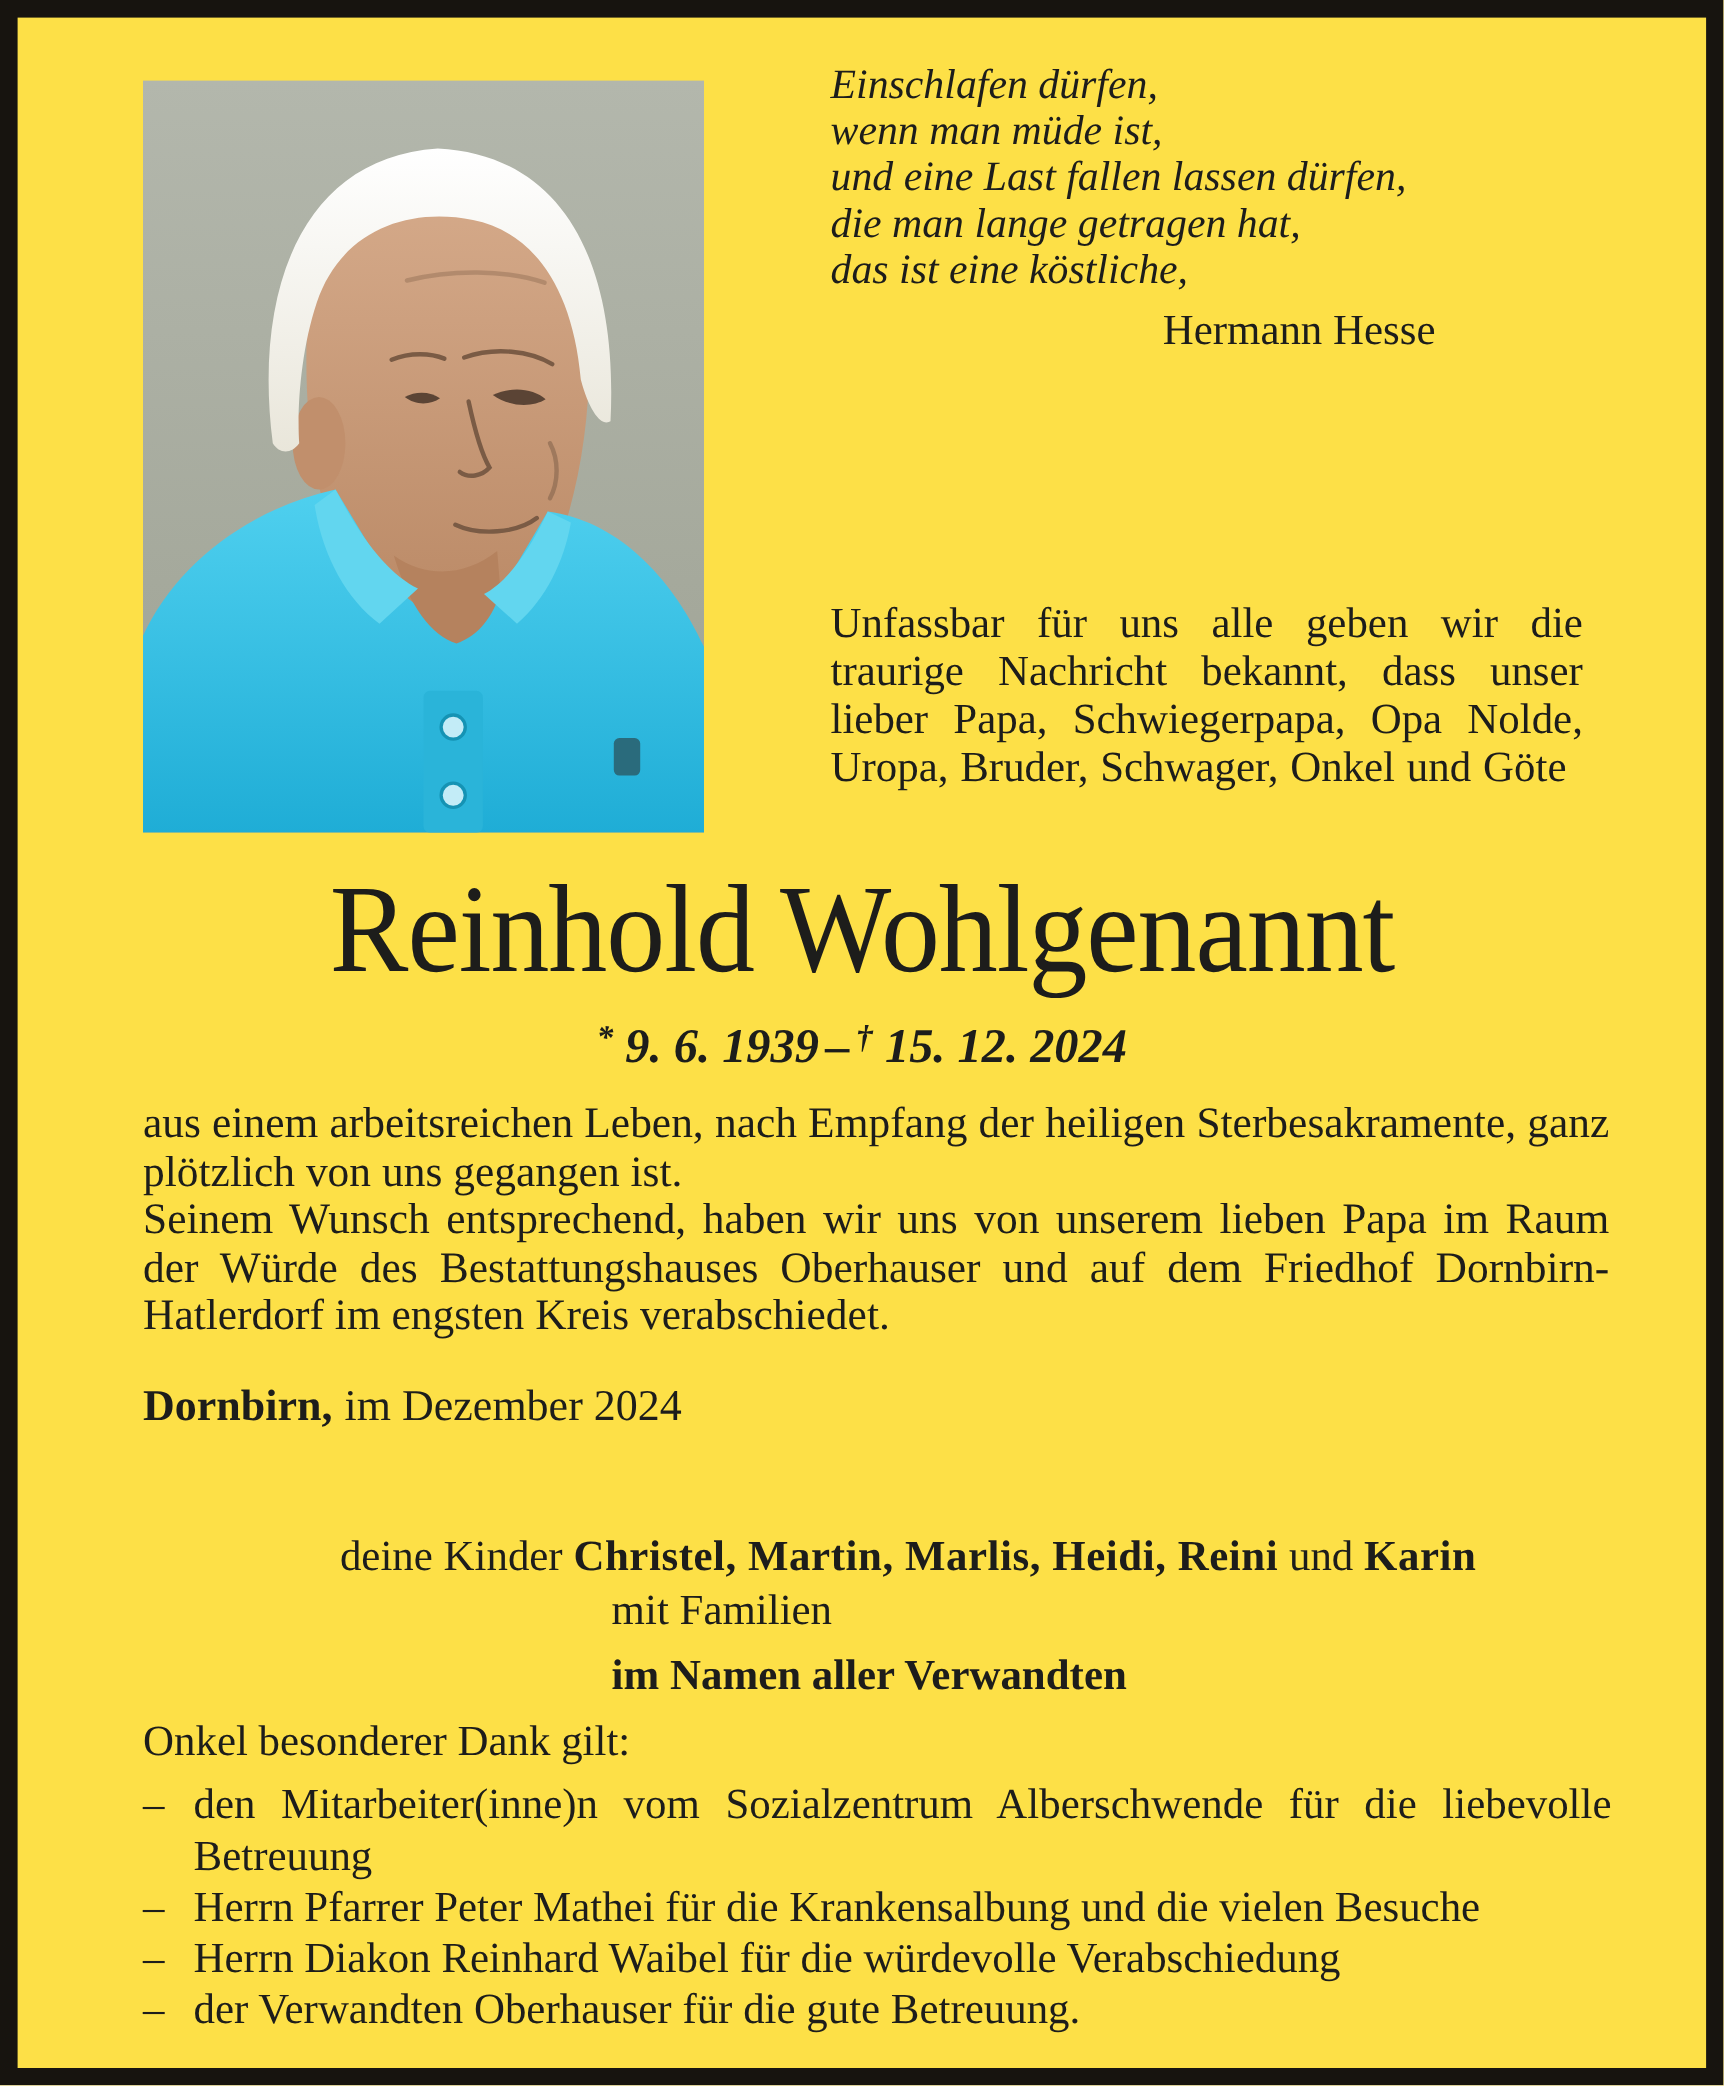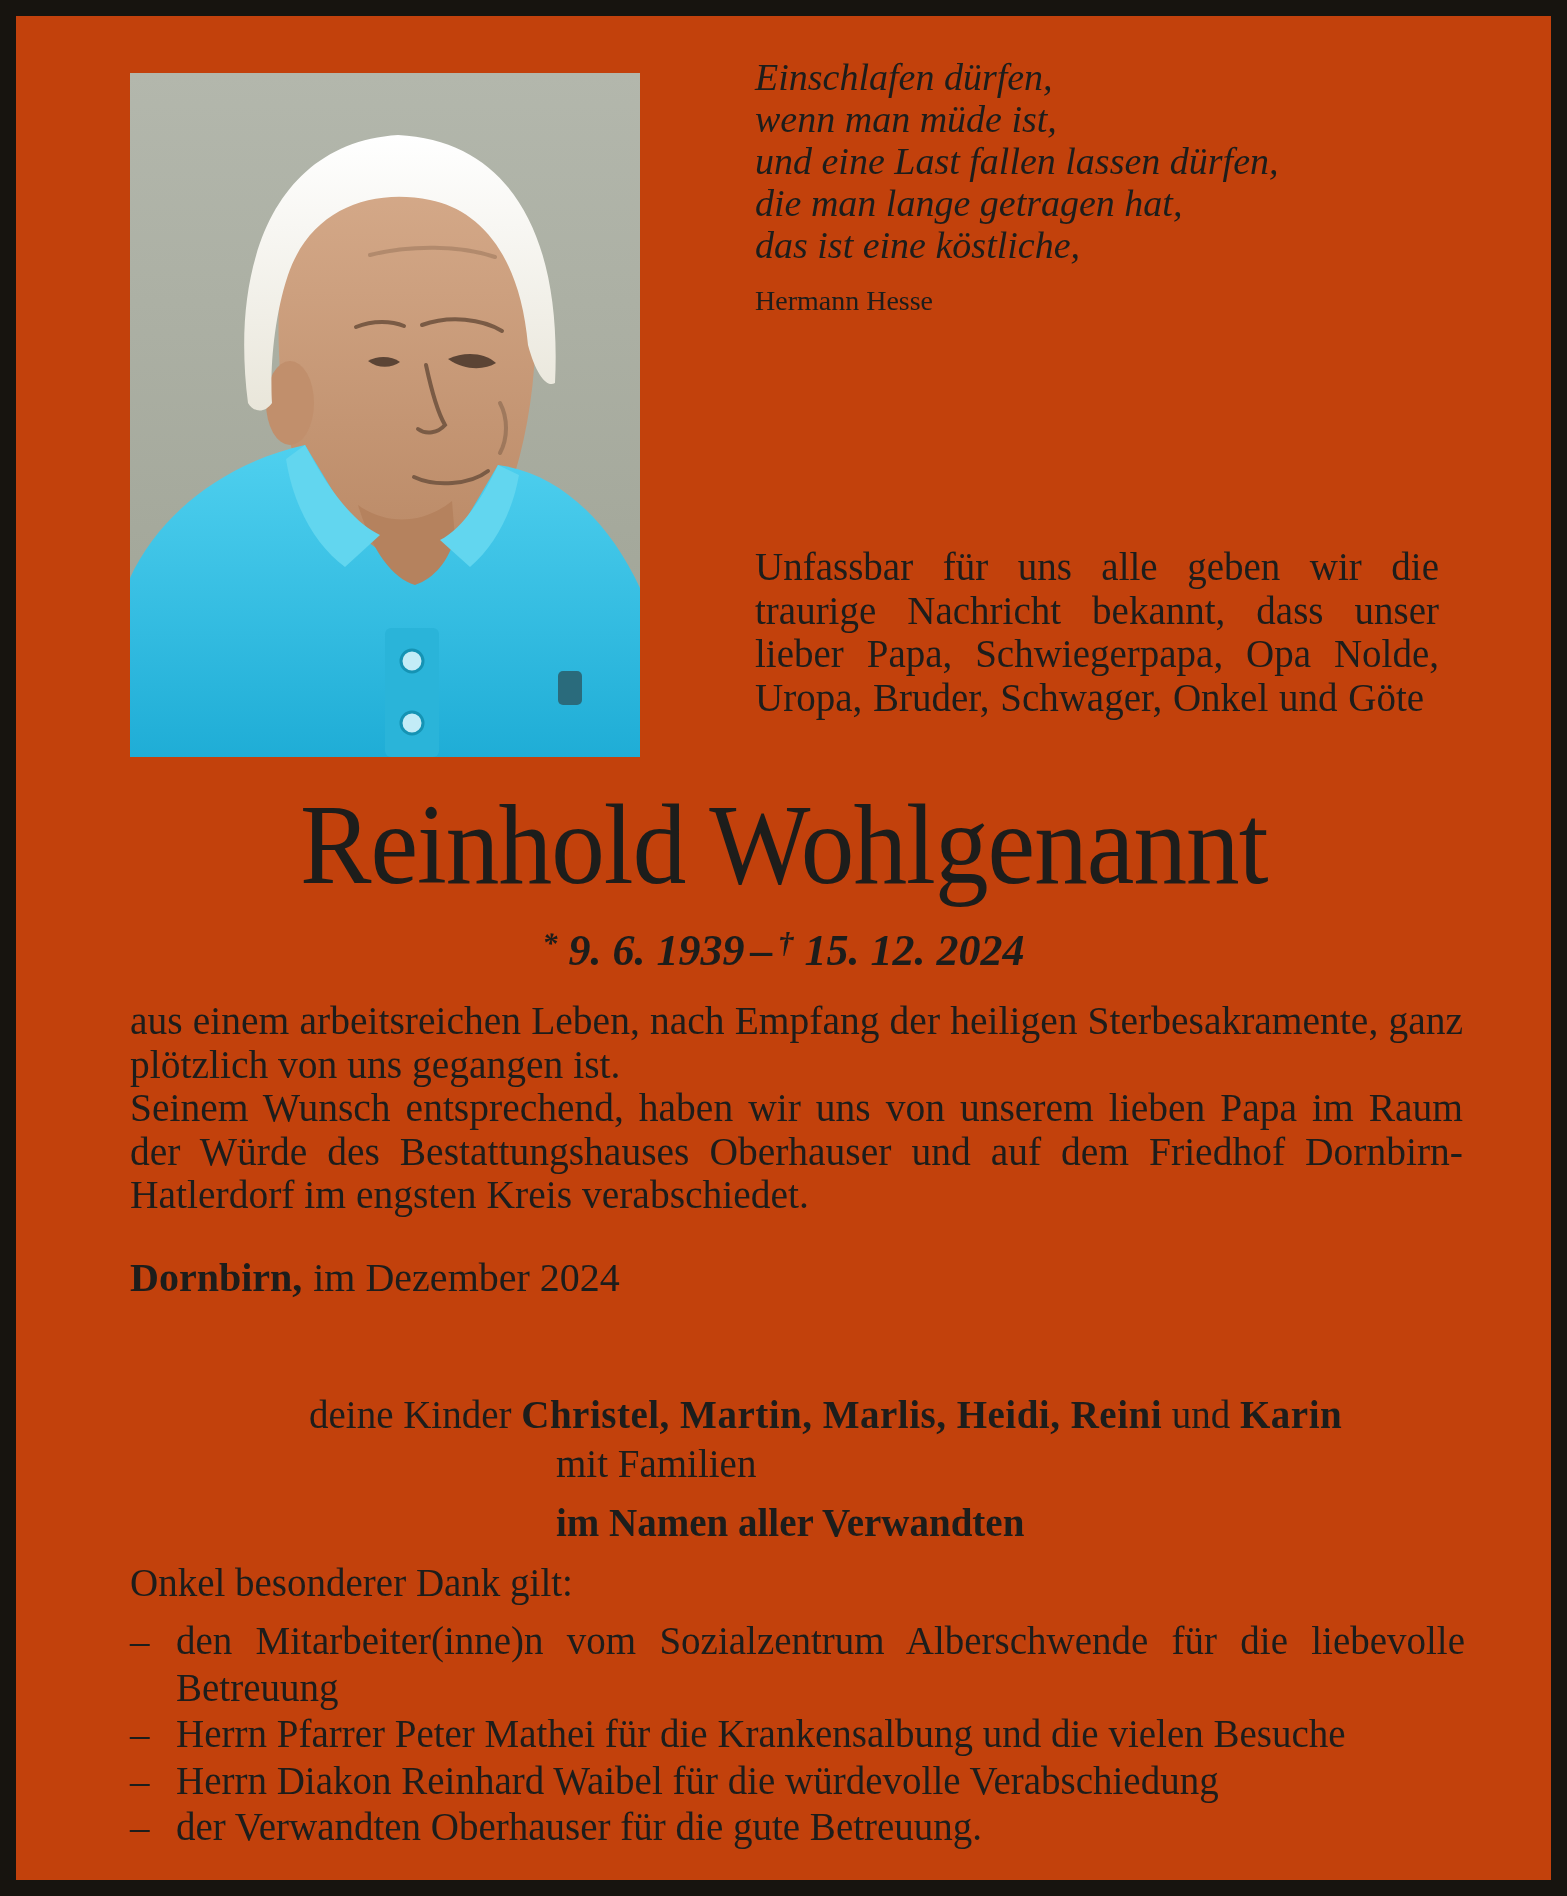--- a/index.html
+++ b/index.html
@@ -1,19 +1,19 @@
 <!DOCTYPE html>
 <html lang="de"><head>
 <meta charset="utf-8">
 <style>
   html,body { margin:0; padding:0; background:#ffffff; }
   .page {
     position:relative;
     width:1567px; height:1896px;
-    background:#c2410c;
+    background:#fde047;
     color:#1d1d1b;
     font-family:"Liberation Serif", serif;
     overflow:hidden;
   }
   .frame {
     position:absolute; inset:0;
     border:16px solid #17140f;
     pointer-events:none;
     z-index:10;
   }
@@ -26,21 +26,22 @@
   .photo svg { display:block; width:100%; height:100%; }
   
   .poem {
     position:absolute; left:755px; top:56px; width:690px;
     font-style:italic;
     font-size:38px; line-height:42px;
   }
   .poem-attr {
     margin-top:14px;
     font-style:normal;
-    font-size:28px;
+    font-size:39px;
+    text-align:right;
     padding-right:140px;
   }
   
   .intro {
     position:absolute; left:755px; top:545px; width:684px;
     margin:0;
     font-size:39px; line-height:43.5px;
     text-align:justify;
     word-spacing:1px;
   }

